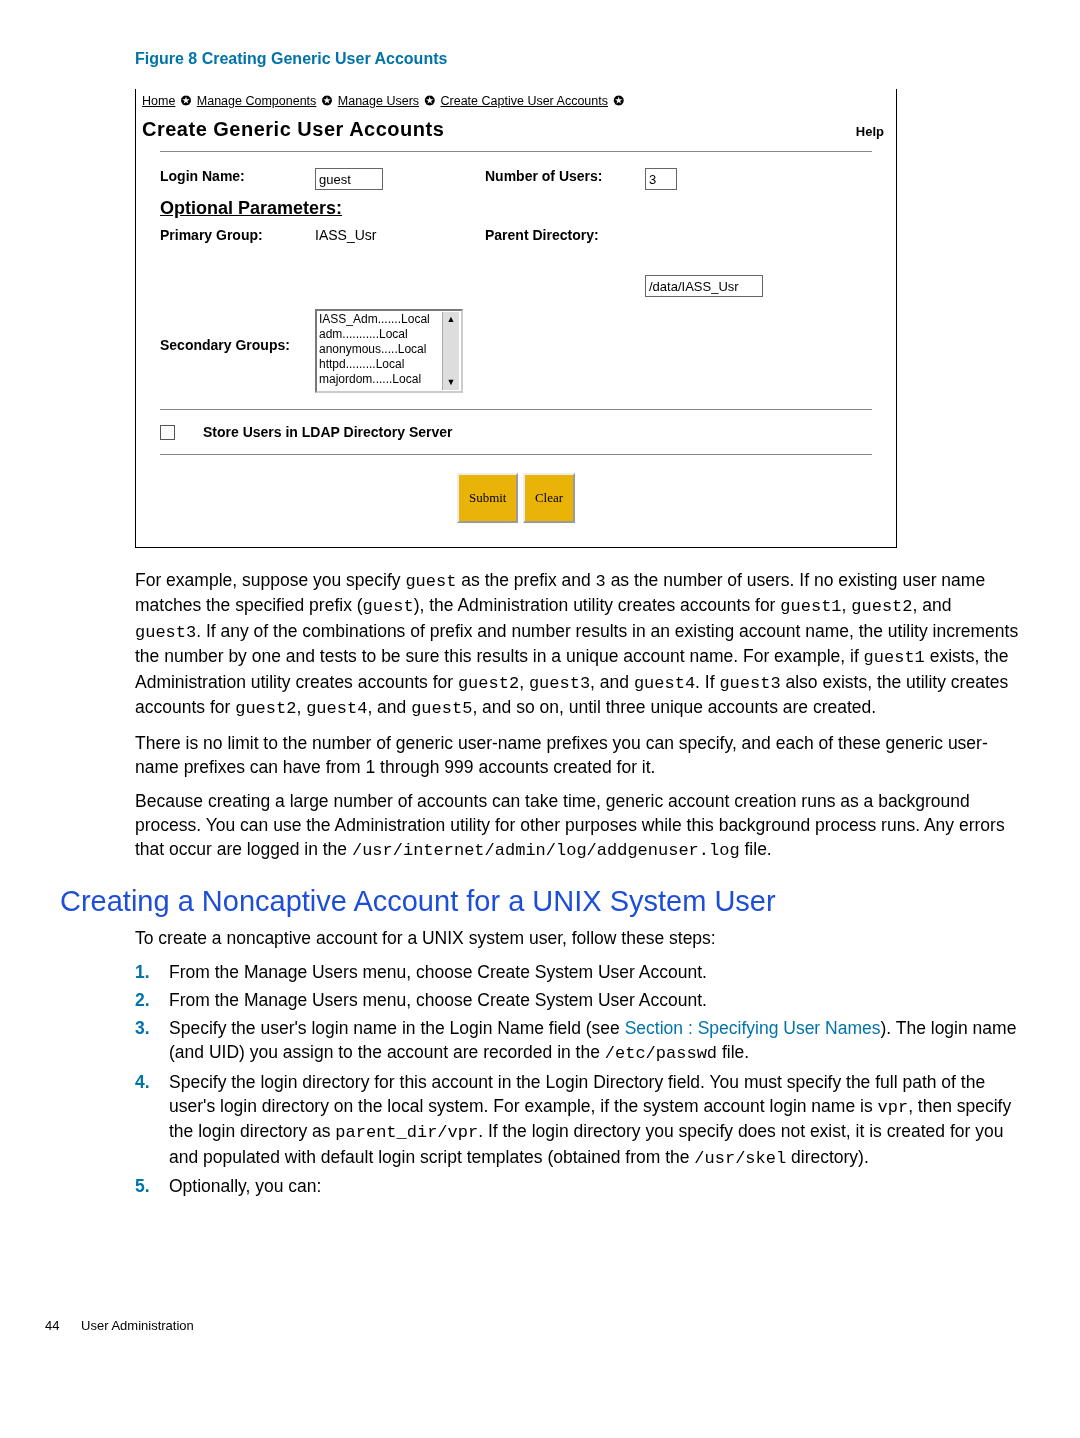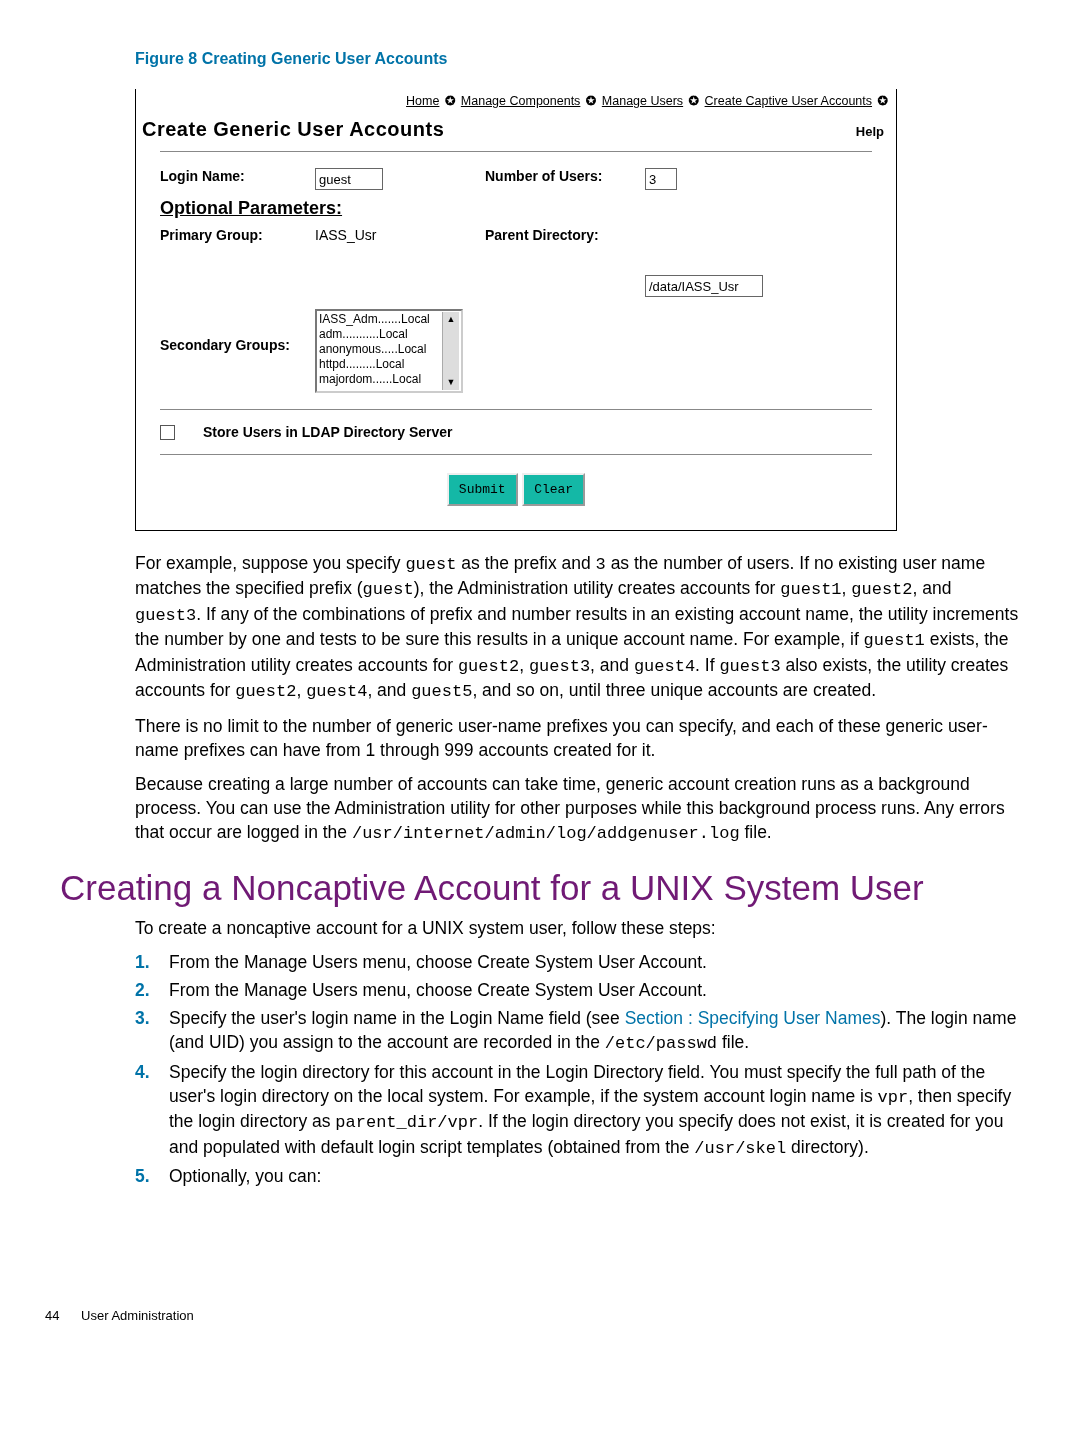--- a/index.html
+++ b/index.html
@@ -24,21 +24,20 @@
     border-right: 1px solid #000;
     border-bottom: 1px solid #000;
     padding: 0;
     margin-bottom: 20px;
     width: 760px;
     font-family: Arial, sans-serif;
   }
   .breadcrumb {
     font-size: 12.5px;
     padding: 4px 6px 2px 6px;
-    text-align: right;
   }
   .breadcrumb a {
     color: #000;
     text-decoration: underline;
   }
   .bc-bullet {
     font-weight: bold;
     margin: 0 2px;
   }
   .ss-title-row {
@@ -131,41 +130,41 @@
     padding: 2px 0;
   }
   .chk {
     width: 13px; height: 13px; border: 1px solid #555; background:#fff;
   }
   .btn-row {
     text-align: center;
     padding: 6px 0 10px 0;
   }
   .btn {
-    font-family: Liberation Mono, monospace;
+    font-family: Liberation Serif, serif;
     font-size: 13px;
-    background: #14b8a6;
+    background: #eab308;
     border: 2px outset #eee;
-    padding: 7px 10px;
+    padding: 15px 10px;
   }
   .body-text {
     font-family: "Futura", "Century Gothic", Arial, sans-serif;
     font-size: 17.5px;
     line-height: 1.38;
     margin: 10px 0;
     font-weight: 400;
   }
   code.mono, .mono {
     font-family: "Courier New", monospace;
     font-size: 17px;
   }
   h2.section-heading {
-    color: #701a75;
+    color: #1d4ed8;
     font-weight: 400;
-    font-size: 35px;
+    font-size: 29px;
     margin: 22px 0 8px -75px;
     font-family: "Futura", "Century Gothic", Arial, sans-serif;
   }
   ol.steps {
     list-style: none;
     padding: 0;
     margin: 6px 0;
     font-family: "Futura", "Century Gothic", Arial, sans-serif;
     font-size: 17.5px;
     line-height: 1.38;

